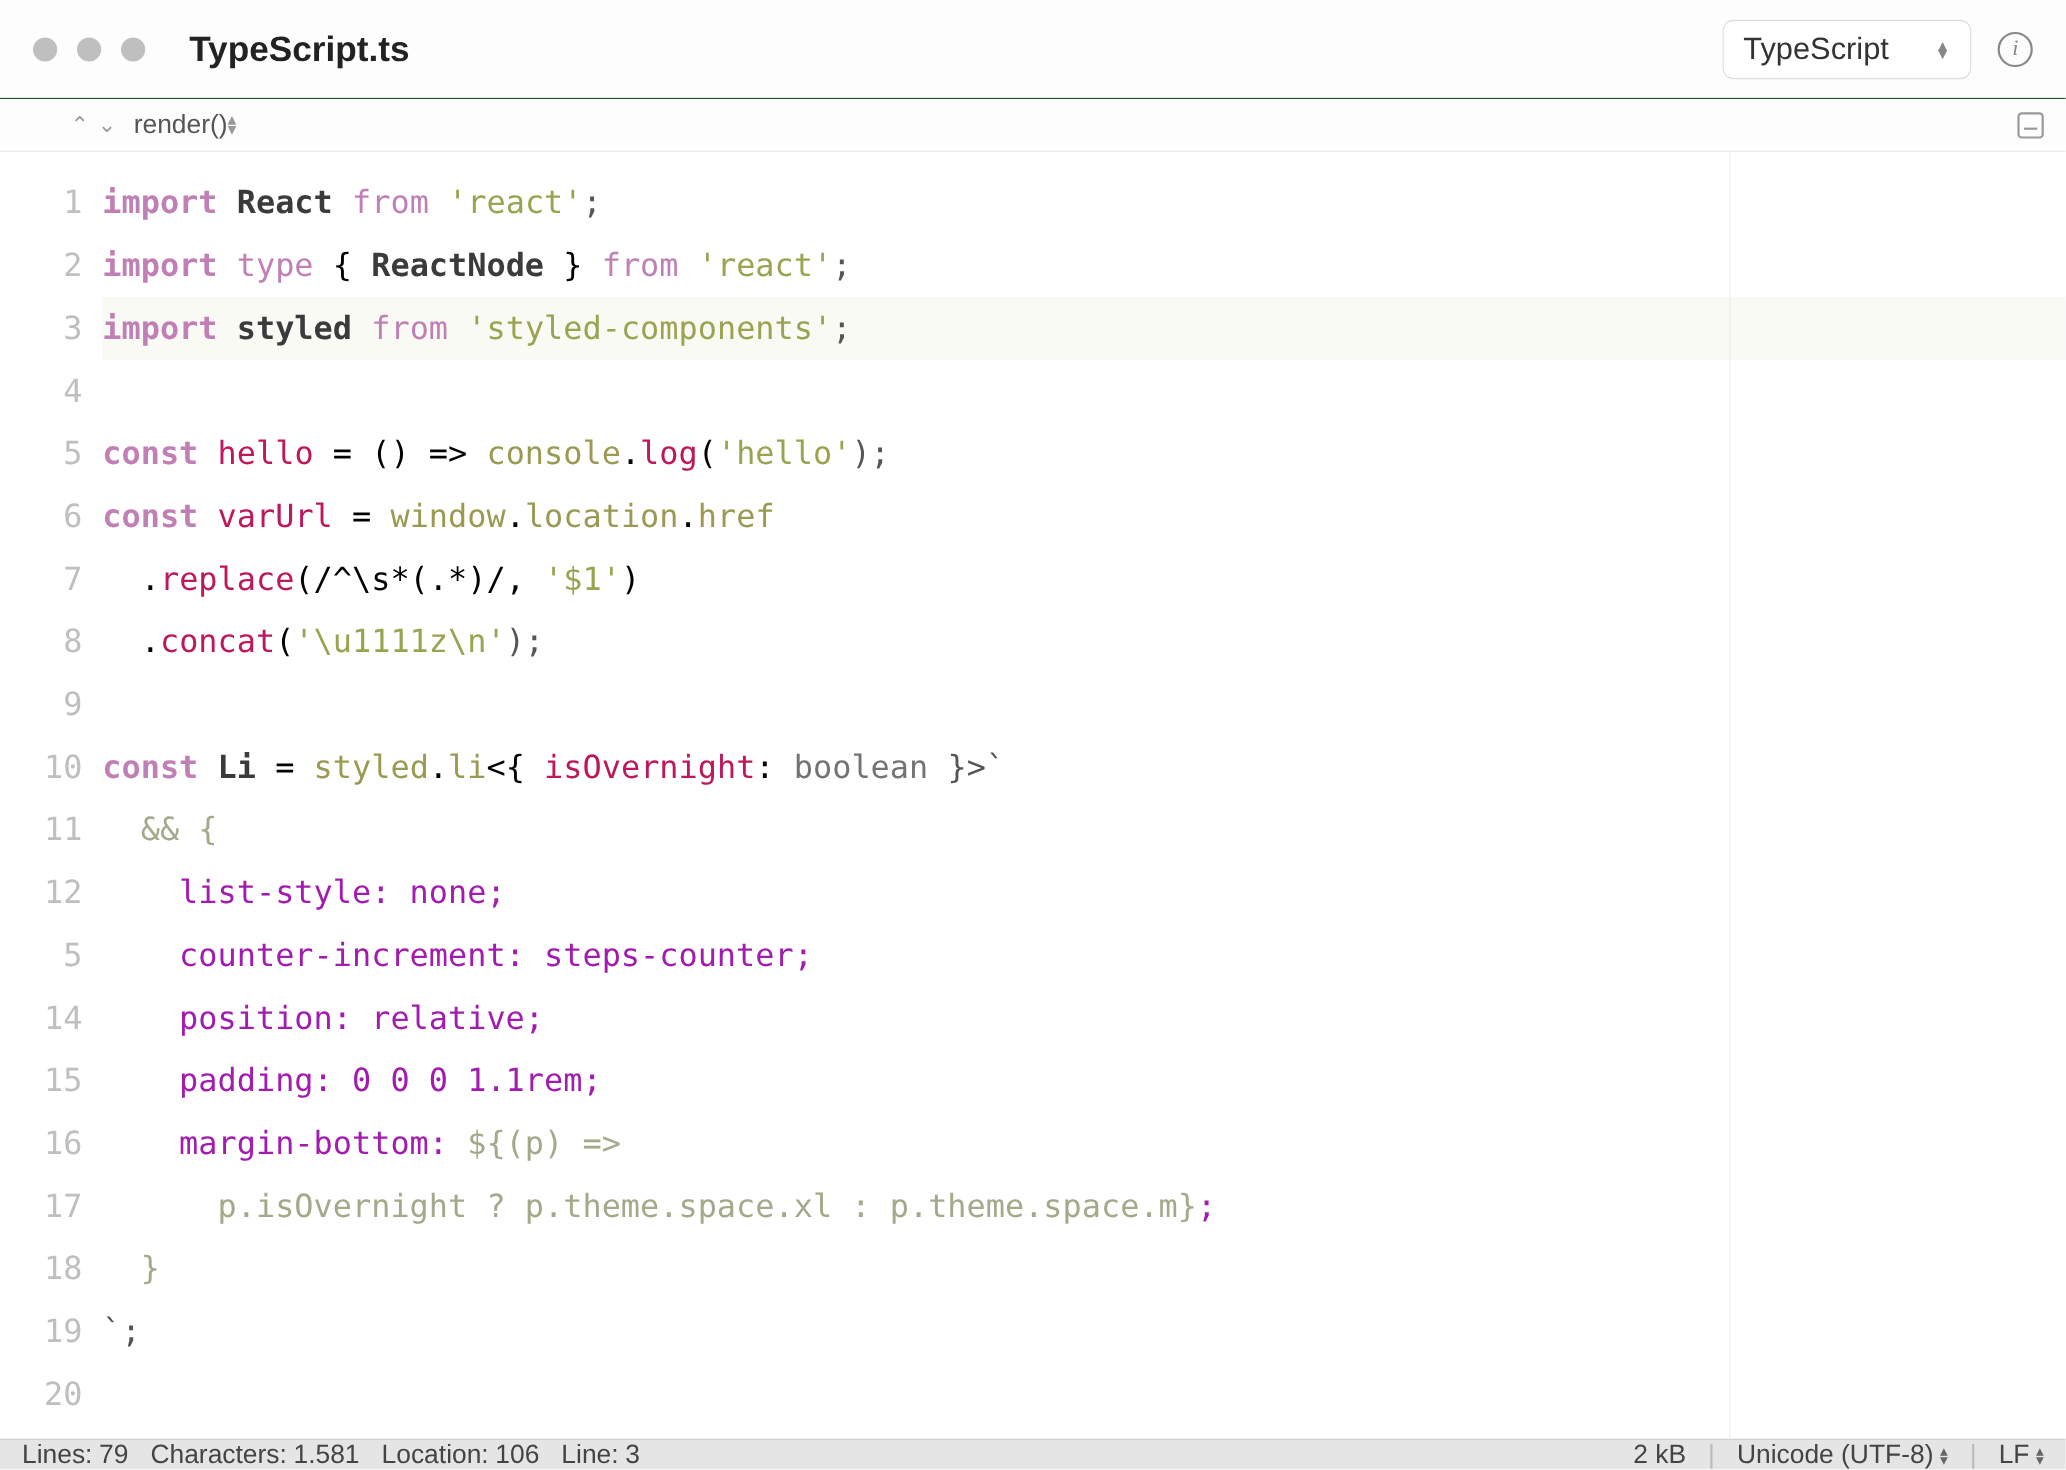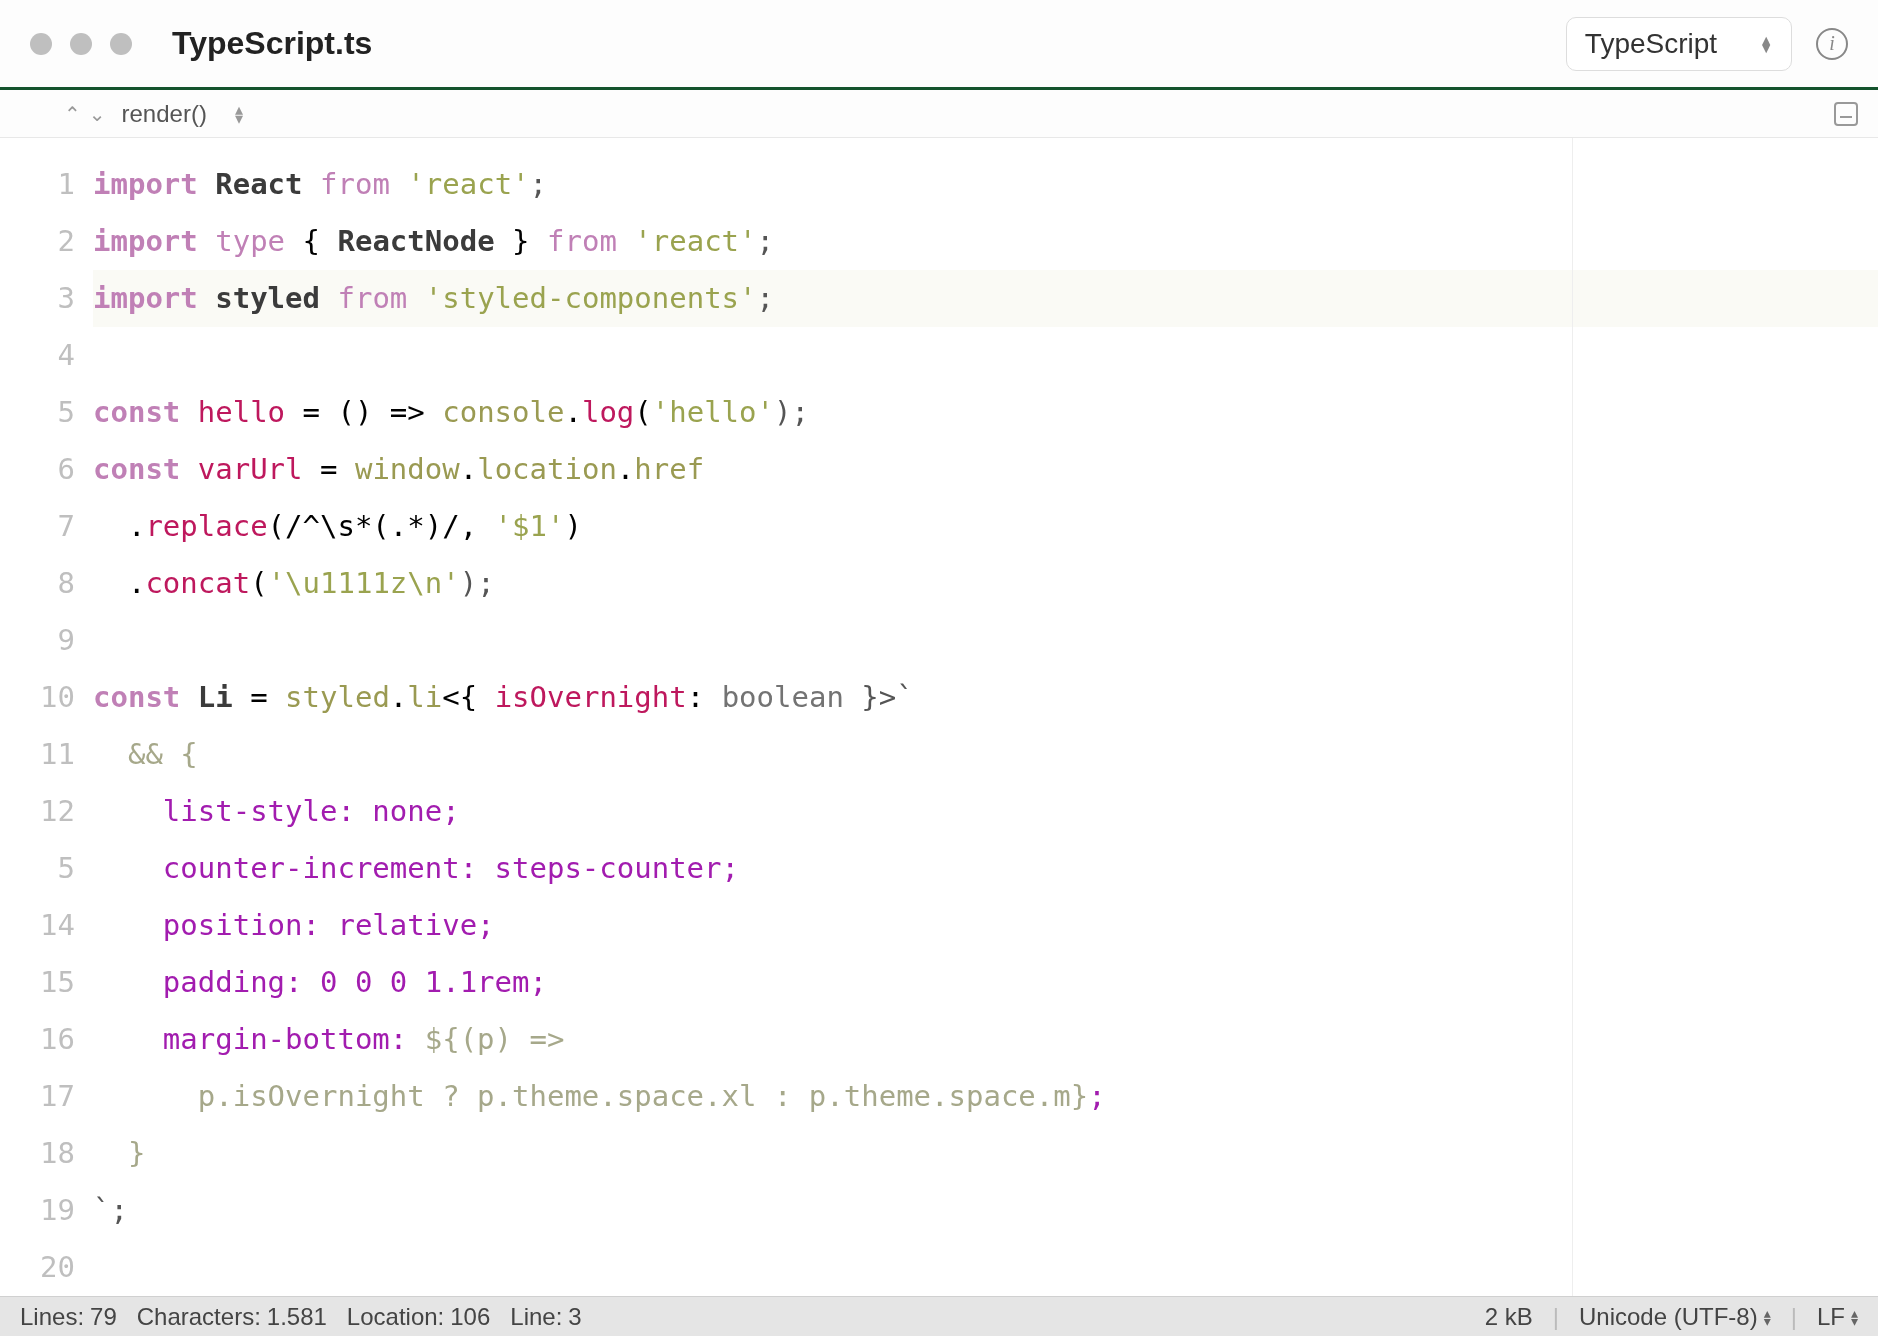--- a/index.html
+++ b/index.html
@@ -12,21 +12,21 @@
       flex-direction: column;
       overflow: hidden;
     }
 
     
     .titlebar {
       height: 90px;
       display: flex;
       align-items: center;
       padding: 12px 30px;
-      border-bottom: 3px solid #14532d;
+      border-bottom: 1px solid #14532d;
       background: #fdfdfd;
     }
     .traffic-lights {
       display: flex;
       gap: 18px;
       margin-right: 40px;
     }
     .traffic-light {
       width: 22px;
       height: 22px;
@@ -75,21 +75,21 @@
       color: #555;
       background: #fdfdfd;
     }
     .caret-up, .caret-down {
       color: #999;
       font-size: 20px;
       padding: 0 4px;
       cursor: pointer;
     }
     .caret-down { margin-right: 12px; }
-    .breadcrumb-label { margin-right: 28px; }
+    .breadcrumb-label { margin-right: 0; }
     .breadcrumb-stepper { font-size: 16px; color: #999; display:flex; flex-direction:column; line-height:9px; }
     .breadcrumb-right-icon {
       margin-left: auto;
       width: 24px; height: 24px;
       border: 2px solid #999;
       border-radius: 4px;
       position: relative;
     }
     .breadcrumb-right-icon::after {
       content: ""; position: absolute; left: 4px; right: 4px; top: 12px;
@@ -140,21 +140,21 @@
     .type { color: #737373; }
     .str { color: #9aa34f; }
     .func { color: #be185d; }
     .obj { color: #9a9a52; }
     .punct { color: #555; }
     .dim { color: #a6a88a; }
     .pale { color: #a21caf; }
 
     
     .statusbar {
-      height: 40px;
+      height: 28px;
       background: #e5e5e5;
       border-top: 1px solid #d0d0d0;
       display: flex;
       align-items: center;
       padding: 0 20px;
       font-size: 24px;
       color: #444;
       gap: 20px;
     }
     .statusbar .spacer { flex: 1; }

